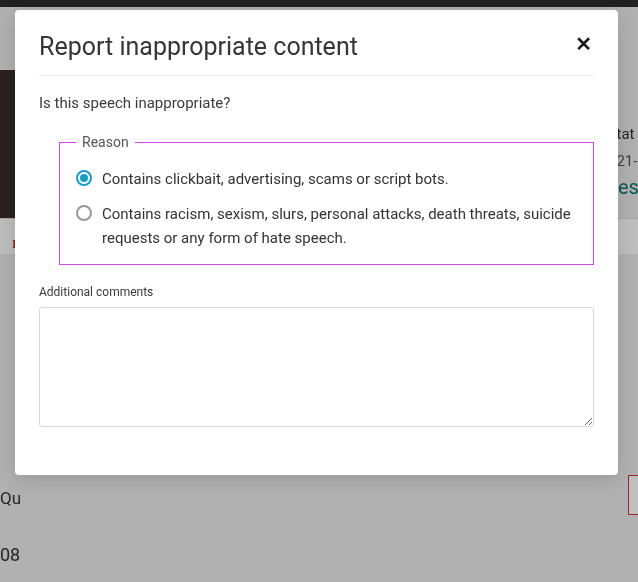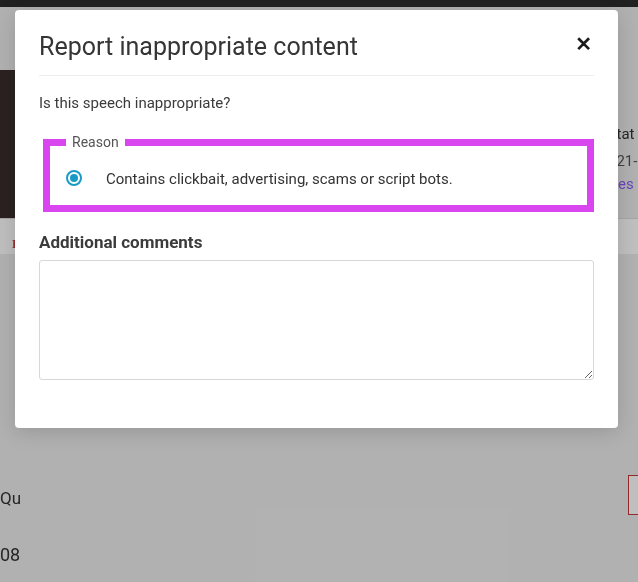--- a/index.html
+++ b/index.html
@@ -8,21 +8,21 @@
       background: #ededed;
       width: 638px;
       height: 582px;
       overflow: hidden;
       position: relative;
     }
     .bg-top-bar { position: absolute; top: 0; left: 0; right: 0; height: 7px; background: #2d2d2d; }
     .bg-avatar { position: absolute; top: 70px; left: 0; width: 80px; height: 160px; background: #3a2d2d; }
     .bg-text-right { position: absolute; top: 125px; right: 0; color: #333; font-size: 15px; width: 30px; overflow: hidden; }
     .bg-text-right2 { position: absolute; top: 152px; right: 0; color: #555; font-size: 15px; width: 30px; overflow: hidden; }
-    .bg-text-right3 { position: absolute; top: 175px; right: 0; color: #8b5cf6; font-size: 15px; width: 20px; overflow: hidden; }
+    .bg-text-right3 { position: absolute; top: 175px; right: 0; color: #0f766e; font-size: 20px; width: 20px; overflow: hidden; }
     .bg-red-bar { position: absolute; top: 218px; left: 0; right: 0; height: 36px; background: #fff; border-top: 1px solid #ddd; }
     .bg-red-text { position: absolute; top: 236px; left: 12px; color: #c73939; font-weight: bold; font-size: 13px; letter-spacing: .5px; font-family: Liberation Serif, serif; }
     .bg-qu { position: absolute; bottom: 74px; left: 0; color: #333; font-size: 17px; }
     .bg-08 { position: absolute; bottom: 17px; left: 0; color: #333; font-size: 18px; }
     .bg-btn-right { position: absolute; bottom: 67px; right: 0; width: 10px; height: 40px; background: #fff; border: 1px solid #c73939; border-right: none; }
 
     .overlay {
       position: absolute;
       inset: 0;
       background: rgba(0,0,0,0.25);
@@ -61,34 +61,34 @@
       border: none;
       padding: 2px;
       font-weight: bold;
     }
     .question {
       font-size: 15px;
       color: #3b3b3b;
       margin-bottom: 22px;
     }
     .fieldset {
-      border: 7px solid #d946ef;
+      border: 1px solid #d946ef;
       padding: 18px 16px 14px 16px;
       margin-bottom: 20px;
-      margin-left: 4px;
+      margin-left: 20px;
     }
     .fieldset-legend {
       padding: 0 6px;
       font-size: 14px;
       color: #555;
     }
     .radio-row {
       display: flex;
       align-items: flex-start;
-      gap: 24px;
+      gap: 10px;
       margin-bottom: 12px;
     }
     .radio-row:last-child { margin-bottom: 0; }
     .radio-outer {
       flex-shrink: 0;
       width: 16px;
       height: 16px;
       border-radius: 50%;
       border: 2px solid #999;
       margin-top: 2px;
@@ -106,25 +106,24 @@
       border-radius: 50%;
       background: #1a9bc5;
     }
     .radio-label {
       font-size: 15px;
       color: #333;
       line-height: 1.55;
       cursor: pointer;
     }
     .comments-label {
-      font-size: 17px;
+      font-size: 12px;
       color: #3b3b3b;
       margin-bottom: 8px;
       display: block;
-      font-weight: bold;
     }
     .textarea {
       width: 100%;
       height: 120px;
       border: 1px solid #d8d8d8;
       border-radius: 3px;
       padding: 8px;
       font-family: inherit;
       font-size: 14px;
       resize: both;
@@ -169,19 +168,23 @@
   <fieldset class="fieldset">
     <legend class="fieldset-legend">Reason</legend>
 
     <div class="radio-row">
       <span class="radio-outer checked">
           <span class="radio-inner"></span>
         </span>
       <span class="radio-label">Contains clickbait, advertising, scams or script bots.</span>
     </div>
 
+    <div class="radio-row">
+      <span class="radio-outer"></span>
+      <span class="radio-label">Contains racism, sexism, slurs, personal attacks, death threats, suicide requests or any form of hate speech.</span>
+    </div>
 
   </fieldset>
 
   <label class="comments-label">Additional comments</label>
   <textarea class="textarea" value="" style=""></textarea>
 
 </div>
 
 </body></html>

